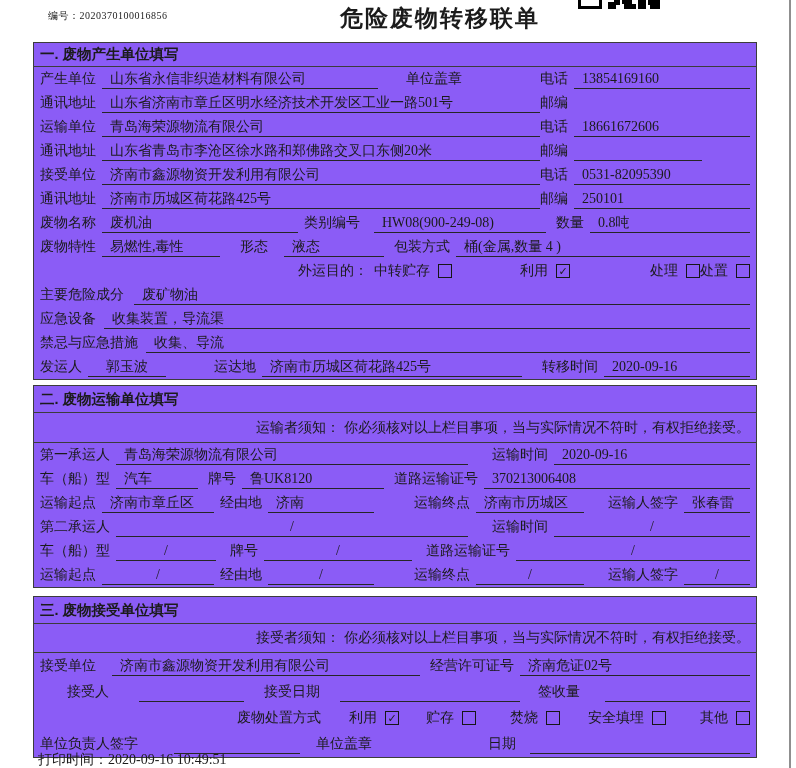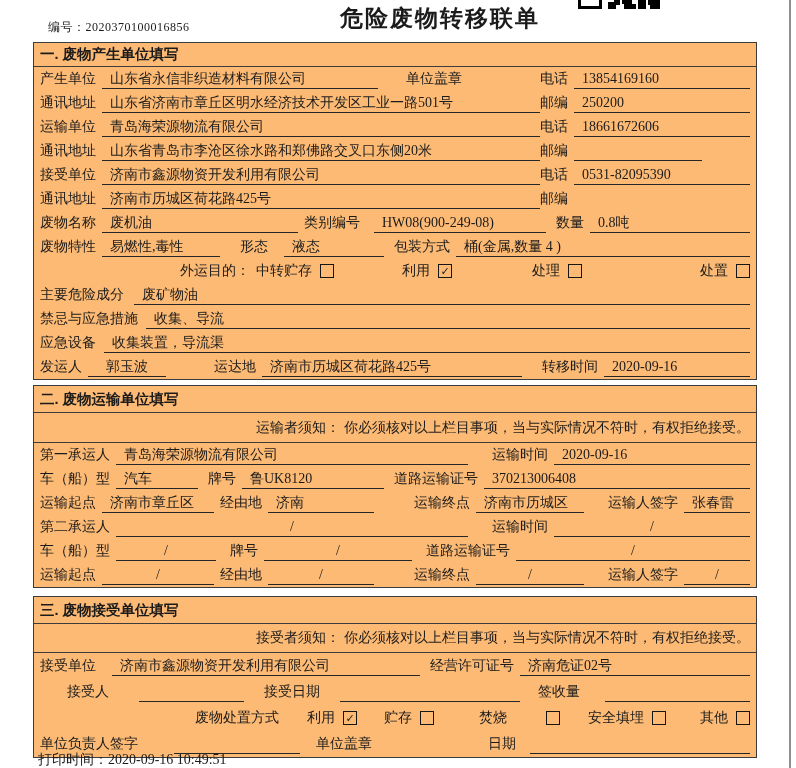--- a/index.html
+++ b/index.html
@@ -1,25 +1,25 @@
 <!DOCTYPE html>
 <html><head>
 <meta charset="utf-8">
 <style>
   html,body{margin:0;padding:0;background:#ffffff;}
   .page{position:relative;width:796px;height:768px;background:#fff;overflow:hidden;
         font-family:"Liberation Serif","DejaVu Serif",serif;color:#1b1b1b;}
   .edge-line{position:absolute;left:789px;top:0;width:2px;height:768px;background:#8f8f8f;}
-  .doc-number{position:absolute;left:48px;top:19px;font-size:12px;letter-spacing:.5px;}
+  .doc-number{position:absolute;left:48px;top:9px;font-size:10px;letter-spacing:.5px;}
   .title{position:absolute;left:90px;top:3px;width:700px;text-align:center;
          font-family:"Liberation Sans","DejaVu Sans",sans-serif;
          font-size:23px;font-weight:bold;letter-spacing:2px;}
   .qr{position:absolute;left:578px;top:0;}
   #form-root{position:absolute;left:33px;top:42px;width:724px;}
-  .box{border:1.5px solid #3c3c3c;background:#fdba74;box-sizing:border-box;}
+  .box{border:1.5px solid #3c3c3c;background:#8b5cf6;box-sizing:border-box;}
   .box + .box{margin-top:5px;}
   #form-root .box:nth-child(3){margin-top:8px;}
   .sec-header{height:23px;line-height:23px;padding-left:6px;border-bottom:1.5px solid #3c3c3c;
               font-family:"Liberation Sans","DejaVu Sans",sans-serif;font-size:14.5px;font-weight:bold;}
   #form-root .box:nth-child(2) .sec-header,
   #form-root .box:nth-child(3) .sec-header{height:26px;line-height:26px;}
   .row{height:24px;display:flex;align-items:center;padding:0 6px;font-size:14px;justify-content:flex-end;}
   .note-row{height:29px;border-bottom:1.5px solid #3c3c3c;}
   #form-root .box:nth-child(3) .row{height:26px;}
   #form-root .box:nth-child(3) .note-row{height:28px;}
@@ -71,21 +71,20 @@
             <span class="val grow">13854169160</span>
           </div>
         </div>
         <div class="row">
           <div class="col-l">
             <span class="lbl">通讯地址</span>
             <span class="val grow">山东省济南市章丘区明水经济技术开发区工业一路501号</span>
           </div>
           <div class="col-r">
             <span class="lbl">邮编</span>
-            <span class="val grow">250200</span>
           </div>
         </div>
         <div class="row">
           <div class="col-l">
             <span class="lbl">运输单位</span>
             <span class="val grow">青岛海荣源物流有限公司</span>
           </div>
           <div class="col-r">
             <span class="lbl">电话</span>
             <span class="val grow">18661672606</span>
@@ -111,20 +110,21 @@
             <span class="val grow">0531-82095390</span>
           </div>
         </div>
         <div class="row">
           <div class="col-l">
             <span class="lbl">通讯地址</span>
             <span class="val grow">济南市历城区荷花路425号</span>
           </div>
           <div class="col-r">
             <span class="lbl">邮编</span>
+            <span class="val grow">250101</span>
           </div>
         </div>
         <div class="row">
           <span class="lbl">废物名称</span>
           <span class="val" style="width: 196px;">废机油</span>
           <span class="lbl" style="margin-left: 6px;">类别编号</span>
           <span class="val" style="width: 172px; margin-left: 14px;">HW08(900-249-08)</span>
           <span class="lbl" style="margin-left: 10px;">数量</span>
           <span class="val grow">0.8吨</span>
         </div>
@@ -143,36 +143,36 @@
             <span class="cb"></span>
           </span>
           <span class="cbg" style="margin-left: 68px;">
             <span class="cbt">利用</span>
             <span class="cb on">✓</span>
           </span>
           <span class="cbg" style="margin-left: 80px;">
             <span class="cbt">处理</span>
             <span class="cb"></span>
           </span>
-          <span class="cbg" style="margin-left: 118px;">
+          <span class="cbg" style="">
             <span class="cbt">处置</span>
             <span class="cb"></span>
           </span>
         </div>
         <div class="row">
           <span class="lbl">主要危险成分</span>
           <span class="val grow" style="margin-left: 10px;">废矿物油</span>
         </div>
         <div class="row">
+          <span class="lbl">应急设备</span>
+          <span class="val grow" style="margin-left: 8px;">收集装置，导流渠</span>
+        </div>
+        <div class="row">
           <span class="lbl">禁忌与应急措施</span>
           <span class="val grow" style="margin-left: 8px;">收集、导流</span>
-        </div>
-        <div class="row">
-          <span class="lbl">应急设备</span>
-          <span class="val grow" style="margin-left: 8px;">收集装置，导流渠</span>
         </div>
         <div class="row">
           <span class="lbl">发运人</span>
           <span class="val ctr" style="width: 78px;">郭玉波</span>
           <span class="lbl" style="margin-left: 48px;">运达地</span>
           <span class="val" style="width: 260px;">济南市历城区荷花路425号</span>
           <span class="lbl" style="margin-left: 20px;">转移时间</span>
           <span class="val grow">2020-09-16</span>
         </div>
       </div>
@@ -254,21 +254,21 @@
         <div class="row">
           <span class="lbl">废物处置方式</span>
           <span class="cbg" style="margin-left: 28px;">
             <span class="cbt">利用</span>
             <span class="cb on">✓</span>
           </span>
           <span class="cbg" style="margin-left: 27px;">
             <span class="cbt">贮存</span>
             <span class="cb"></span>
           </span>
-          <span class="cbg" style="margin-left: 45px; gap: 31px;">
+          <span class="cbg" style="margin-left: 34px;">
             <span class="cbt">焚烧</span>
             <span class="cb"></span>
           </span>
           <span class="cbg" style="margin-left: 28px;">
             <span class="cbt">安全填埋</span>
             <span class="cb"></span>
           </span>
           <span class="cbg" style="margin-left: 34px;">
             <span class="cbt">其他</span>
             <span class="cb"></span>

